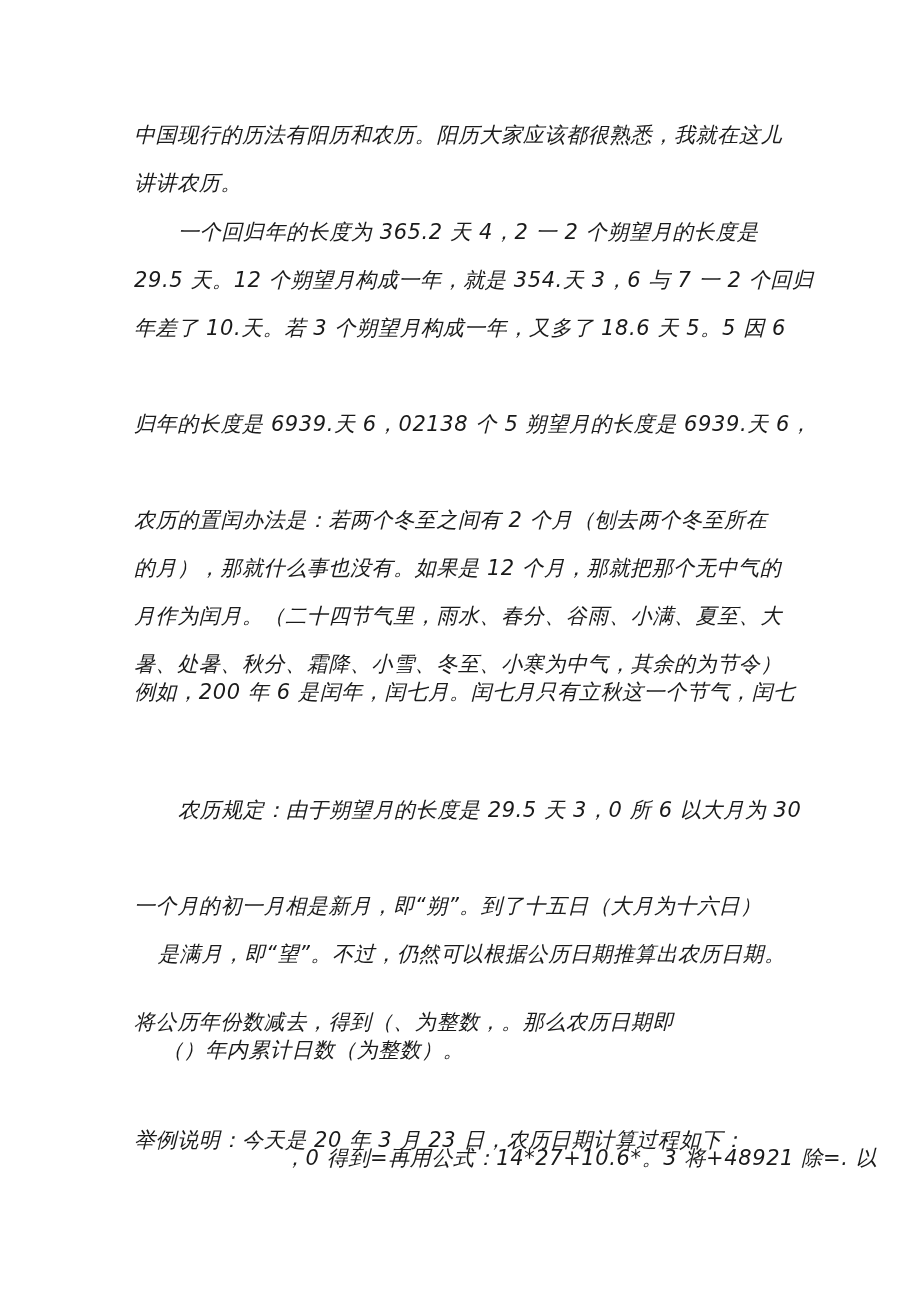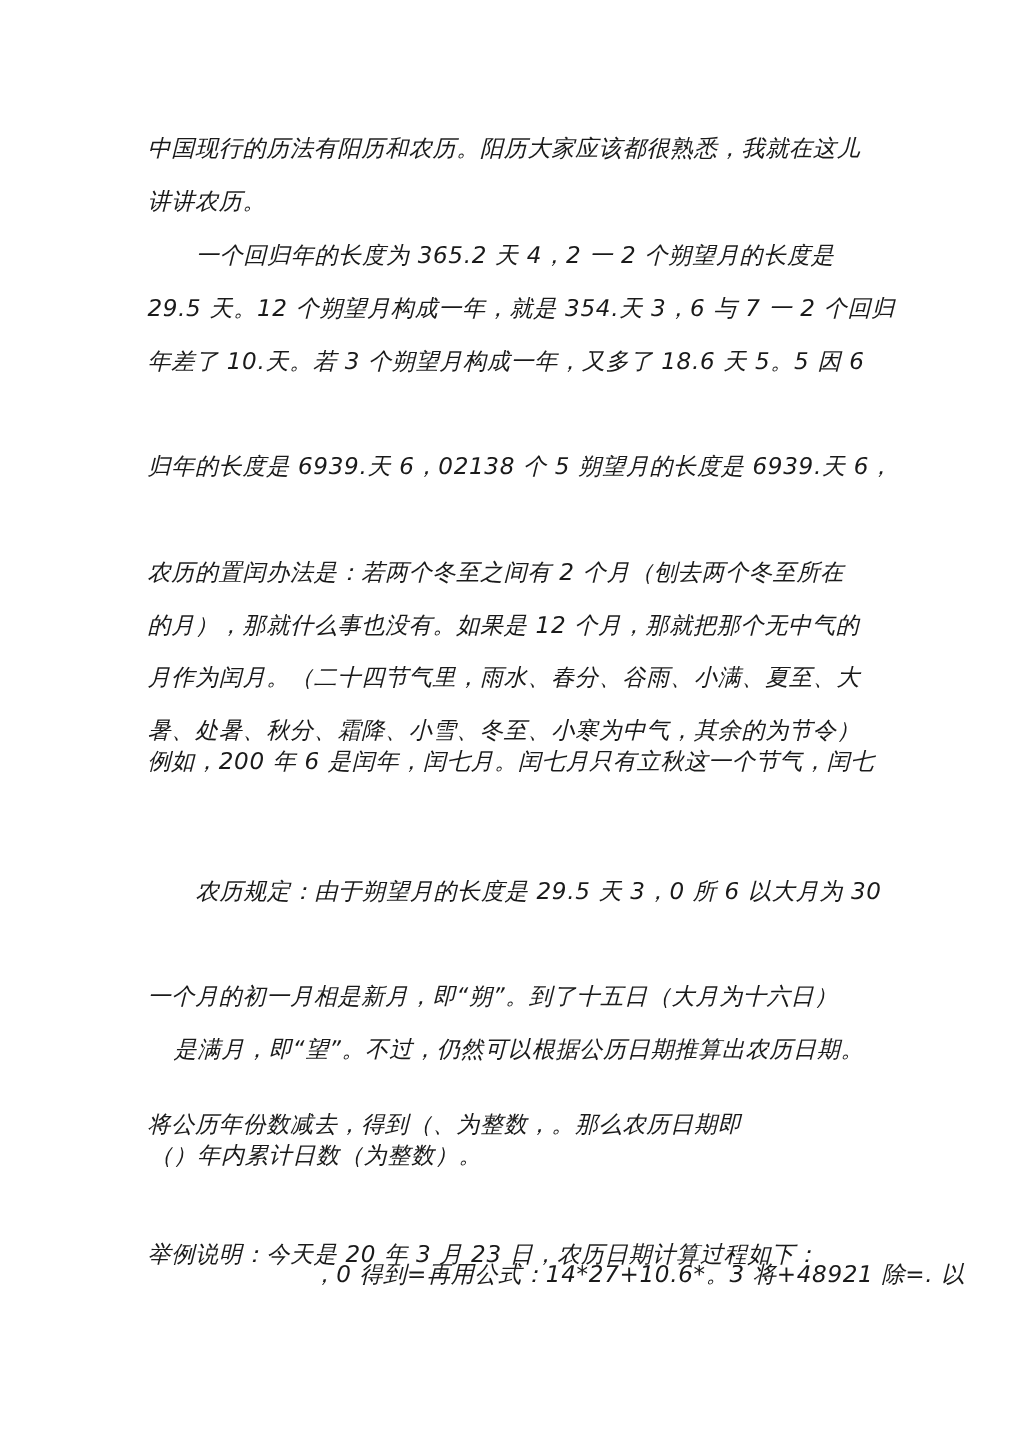--- a/index.html
+++ b/index.html
@@ -44,16 +44,16 @@
   <div class="line" style="top:411px;left:134px;">归年的长度是 6939.天 6，02138 个 5 朔望月的长度是 6939.天 6，</div>
   <div class="line" style="top:507px;left:134px;">农历的置闰办法是：若两个冬至之间有 2 个月（刨去两个冬至所在</div>
   <div class="line" style="top:555px;left:134px;">的月），那就什么事也没有。如果是 12 个月，那就把那个无中气的</div>
   <div class="line" style="top:603px;left:134px;">月作为闰月。（二十四节气里，雨水、春分、谷雨、小满、夏至、大</div>
   <div class="line" style="top:651px;left:134px;">暑、处暑、秋分、霜降、小雪、冬至、小寒为中气，其余的为节令）</div>
   <div class="line" style="top:679px;left:134px;">例如，200 年 6 是闰年，闰七月。闰七月只有立秋这一个节气，闰七</div>
   <div class="line" style="top:797px;left:178px;">农历规定：由于朔望月的长度是 29.5 天 3，0 所 6 以大月为 30</div>
   <div class="line" style="top:893px;left:134px;">一个月的初一月相是新月，即“朔”。到了十五日（大月为十六日）</div>
   <div class="line" style="top:941px;left:134px;margin-left:24px;">是满月，即“望”。不过，仍然可以根据公历日期推算出农历日期。</div>
   <div class="line" style="top:989px;left:134px;margin-top:20px;">将公历年份数减去，得到（、为整数，。那么农历日期即</div>
-  <div class="line" style="top:1037px;left:136px;">（）年内累计日数（为整数）。</div>
+  <div class="line" style="top:1037px;left:162px;">（）年内累计日数（为整数）。</div>
   <div class="line" style="top:1127px;left:134px;">举例说明：今天是 20 年 3 月 23 日，农历日期计算过程如下：</div>
   <div class="line" style="top:1145px;left:284px;">，0 得到=再用公式：14*27+10.6*。3 将+48921 除=. 以</div>
 </div>
 
 </body></html>

